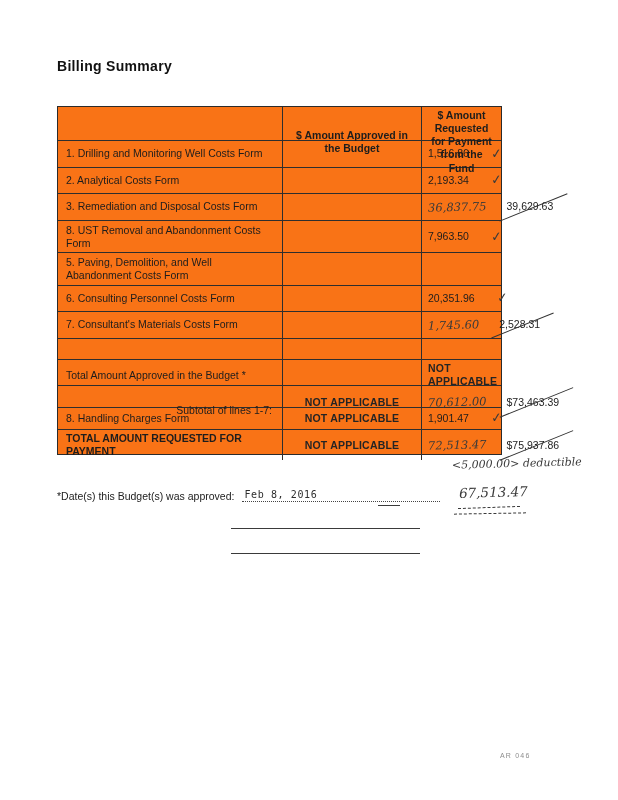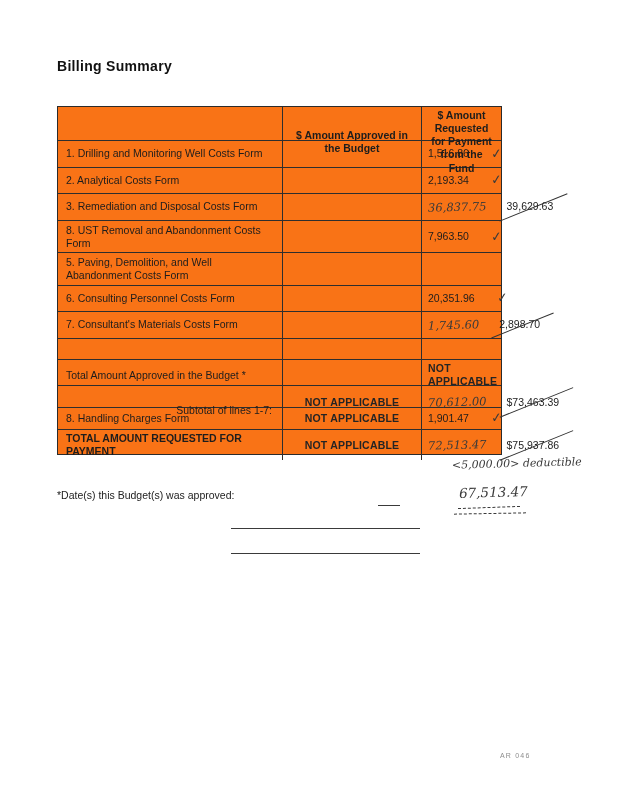--- a/index.html
+++ b/index.html
@@ -133,21 +133,21 @@
         <span>20,351.96</span>
         <span class="hw check">✓</span>
       </div>
     </div>
 
     <div class="row h27">
       <div class="cell desc">7.  Consultant's Materials Costs Form</div>
       <div class="cell mid"></div>
       <div class="cell right amt">
         <span class="hw">1,745.60</span>
-        <span class="strike">2,898.70</span>
+        <span class="strike">2,528.31</span>
       </div>
     </div>
 
     <div class="row h21">
       <div class="cell desc"></div>
       <div class="cell mid"></div>
       <div class="cell right"></div>
     </div>
 
     <div class="row h26">
@@ -185,20 +185,21 @@
 
   </div>
 
   <div class="hw hw-note">&lt;5,000.00&gt; deductible</div>
   <div class="hw hw-net">67,513.47</div>
   <div class="dline" style="left:458px;top:507px;width:62px;transform:rotate(-2deg);"></div>
   <div class="dline" style="left:454px;top:513px;width:72px;transform:rotate(-1deg);"></div>
 
   <div class="approval">
     <span>*Date(s) this Budget(s) was approved:</span>
+    <span class="date">Feb 8, 2016</span>
   </div>
   <div class="line" style="left:378px;top:505px;width:22px;"></div>
   <div class="line" style="left:231px;top:528px;width:189px;"></div>
   <div class="line" style="left:231px;top:553px;width:189px;"></div>
 
   <div class="docref">AR 046</div>
 
 </div>
 
 </body></html>

